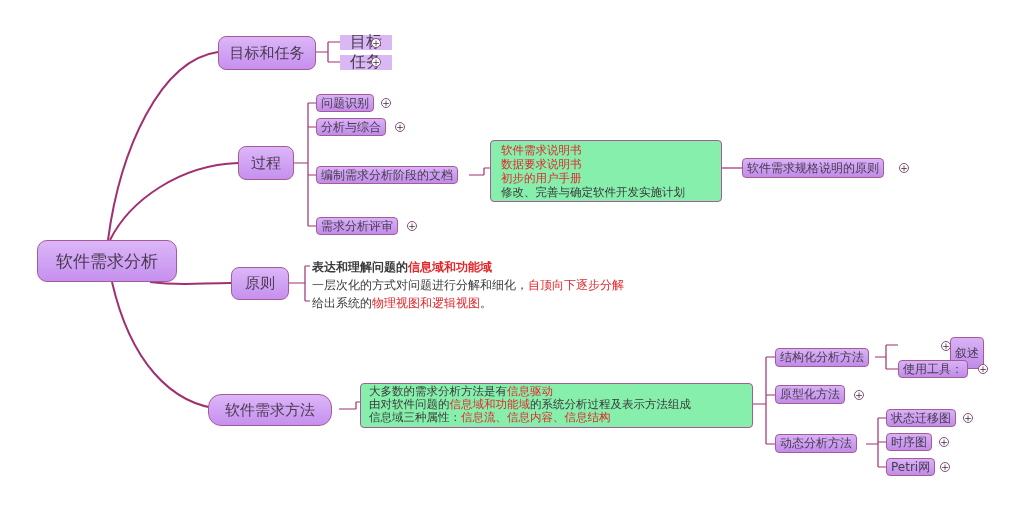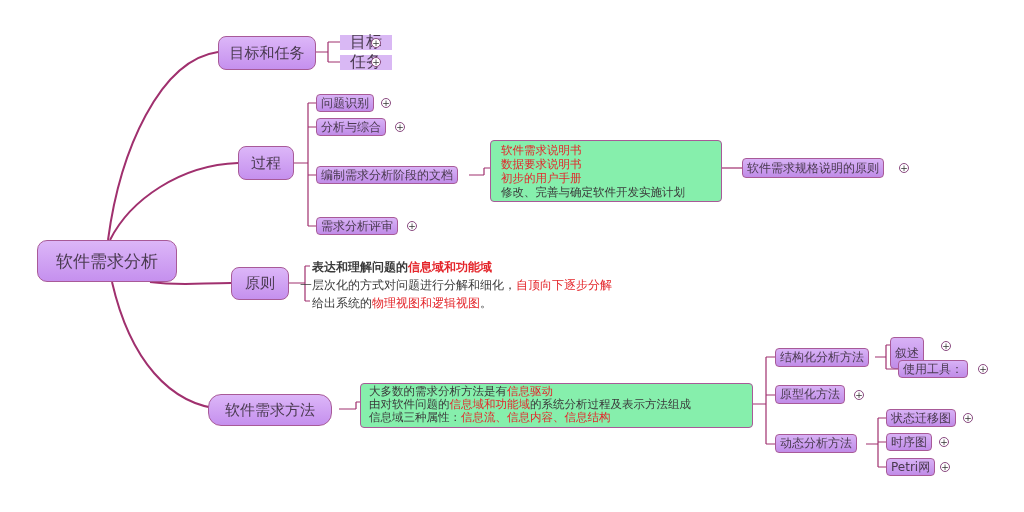--- a/index.html
+++ b/index.html
@@ -72,40 +72,40 @@
   <div class="red">初步的用户手册</div>
   <div>修改、完善与确定软件开发实施计划</div>
 </div>
 <div class="node sub" style="left:742px;top:158px;height:20px;">软件需求规格说明的原则</div>
 <span class="plus" style="left:899px;top:163px;">+</span>
 
 <div class="node main" style="left:231px;top:267px;width:58px;height:33px;">原则</div>
 <div class="textline" style="left:312px;top:259px;font-weight:bold;">
   <span>表达和理解问题的</span><span class="red">信息域和功能域</span><span></span>
 </div>
-<div class="textline" style="left:300px;top:277px;">
+<div class="textline" style="left:312px;top:277px;">
   <span>一层次化的方式对问题进行分解和细化，</span><span class="red">自顶向下逐步分解</span><span></span>
 </div>
 <div class="textline" style="left:312px;top:295px;">
   <span>给出系统的</span><span class="red">物理视图和逻辑视图</span><span>。</span>
 </div>
 
 <div class="node main" style="left:208px;top:394px;width:124px;height:32px;border-radius:13px;">软件需求方法</div>
 <div class="callout" style="left:360px;top:383px;width:393px;height:45px;line-height:13px;padding:1px 8px;">
   <div><span>大多数的需求分析方法是有</span><span class="red">信息驱动</span><span></span></div>
   <div><span>由对软件问题的</span><span class="red">信息域和功能域</span><span>的系统分析过程及表示方法组成</span></div>
   <div><span>信息域三种属性：</span><span class="red">信息流、信息内容、信息结构</span><span></span></div>
 </div>
 
 <div class="node sub" style="left:775px;top:348px;height:19px;">结构化分析方法</div>
 <div class="node sub" style="left:775px;top:385px;height:19px;">原型化方法</div>
 <span class="plus" style="left:854px;top:390px;">+</span>
 <div class="node sub" style="left:775px;top:434px;height:19px;">动态分析方法</div>
 
-<div class="node sub" style="left:890px;top:337px;height:32px;">叙述</div>
+<div class="node sub" style="left:950px;top:337px;height:32px;">叙述</div>
 <span class="plus" style="left:941px;top:341px;">+</span>
 <div class="node sub" style="left:898px;top:360px;height:18px;">使用工具：</div>
 <span class="plus" style="left:978px;top:364px;">+</span>
 
 <div class="node sub" style="left:886px;top:409px;height:18px;">状态迁移图</div>
 <span class="plus" style="left:963px;top:413px;">+</span>
 <div class="node sub" style="left:886px;top:433px;height:18px;">时序图</div>
 <span class="plus" style="left:939px;top:437px;">+</span>
 <div class="node sub" style="left:886px;top:458px;height:18px;text-align:right;">Petri网</div>
 <span class="plus" style="left:940px;top:462px;">+</span>

